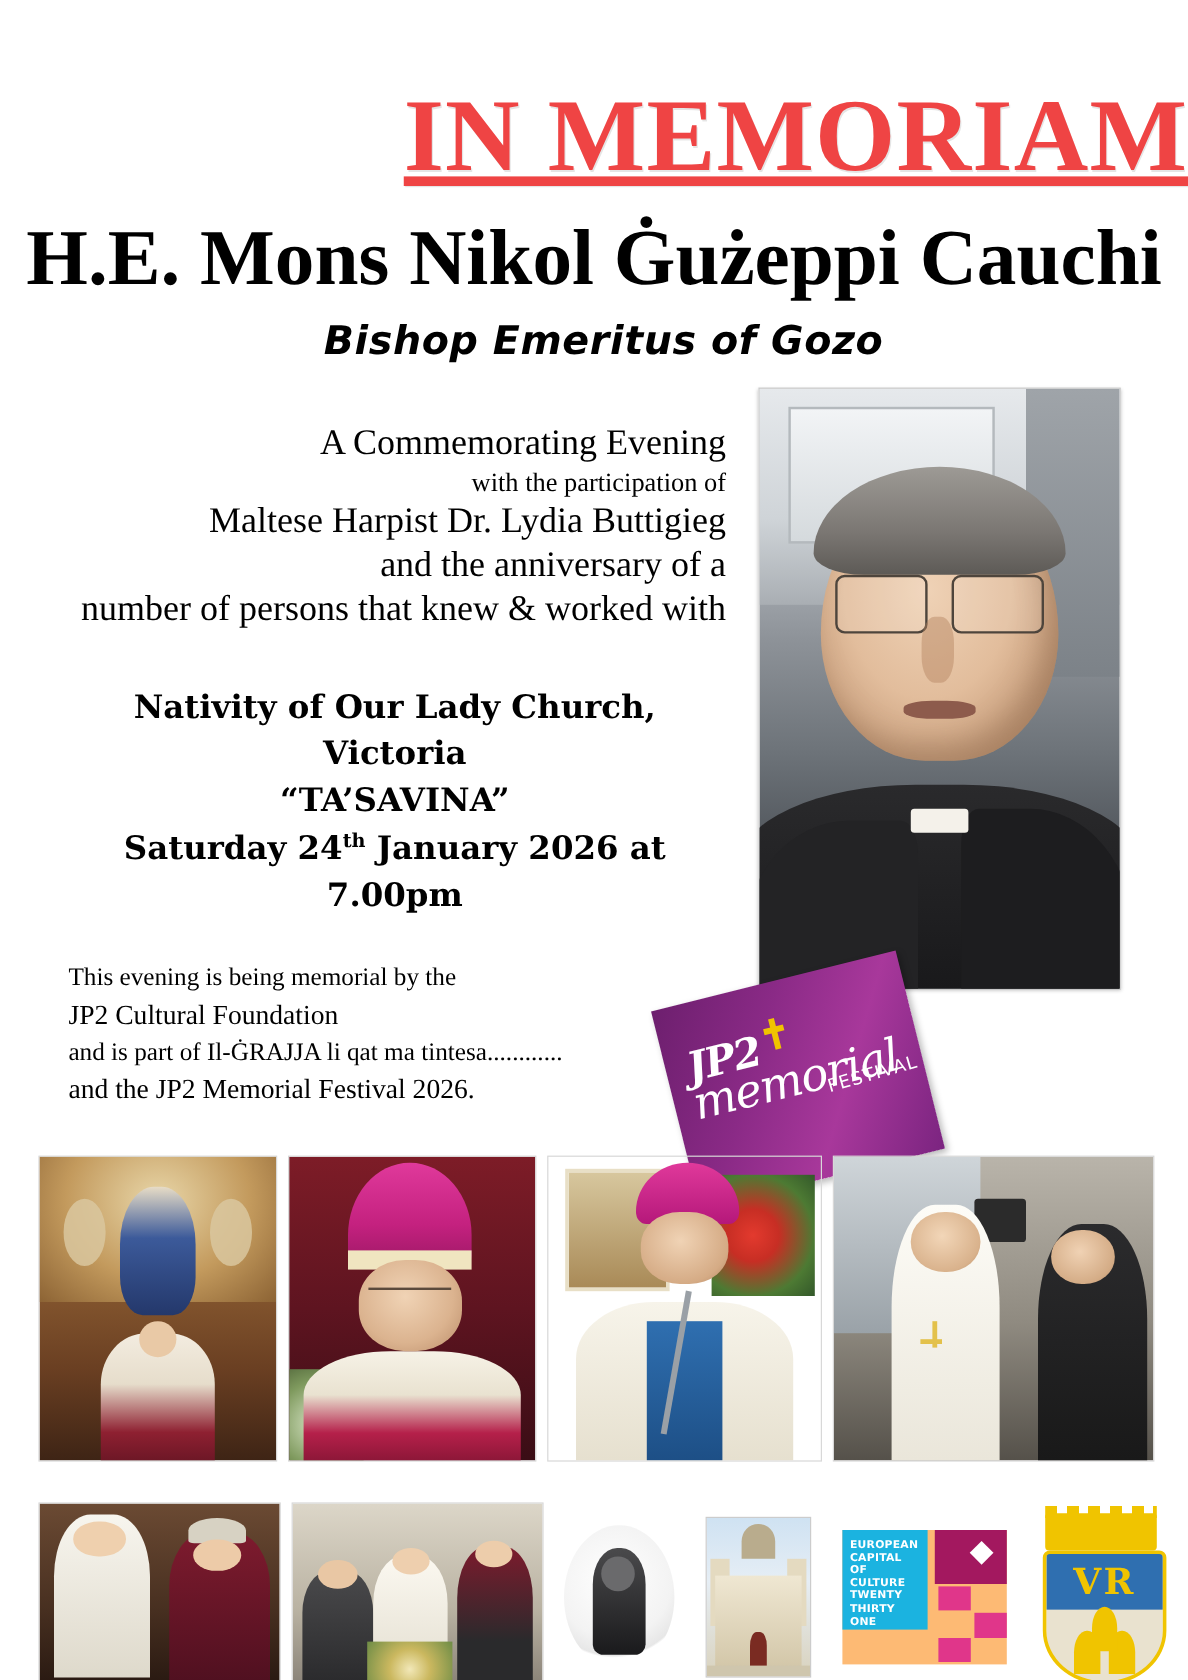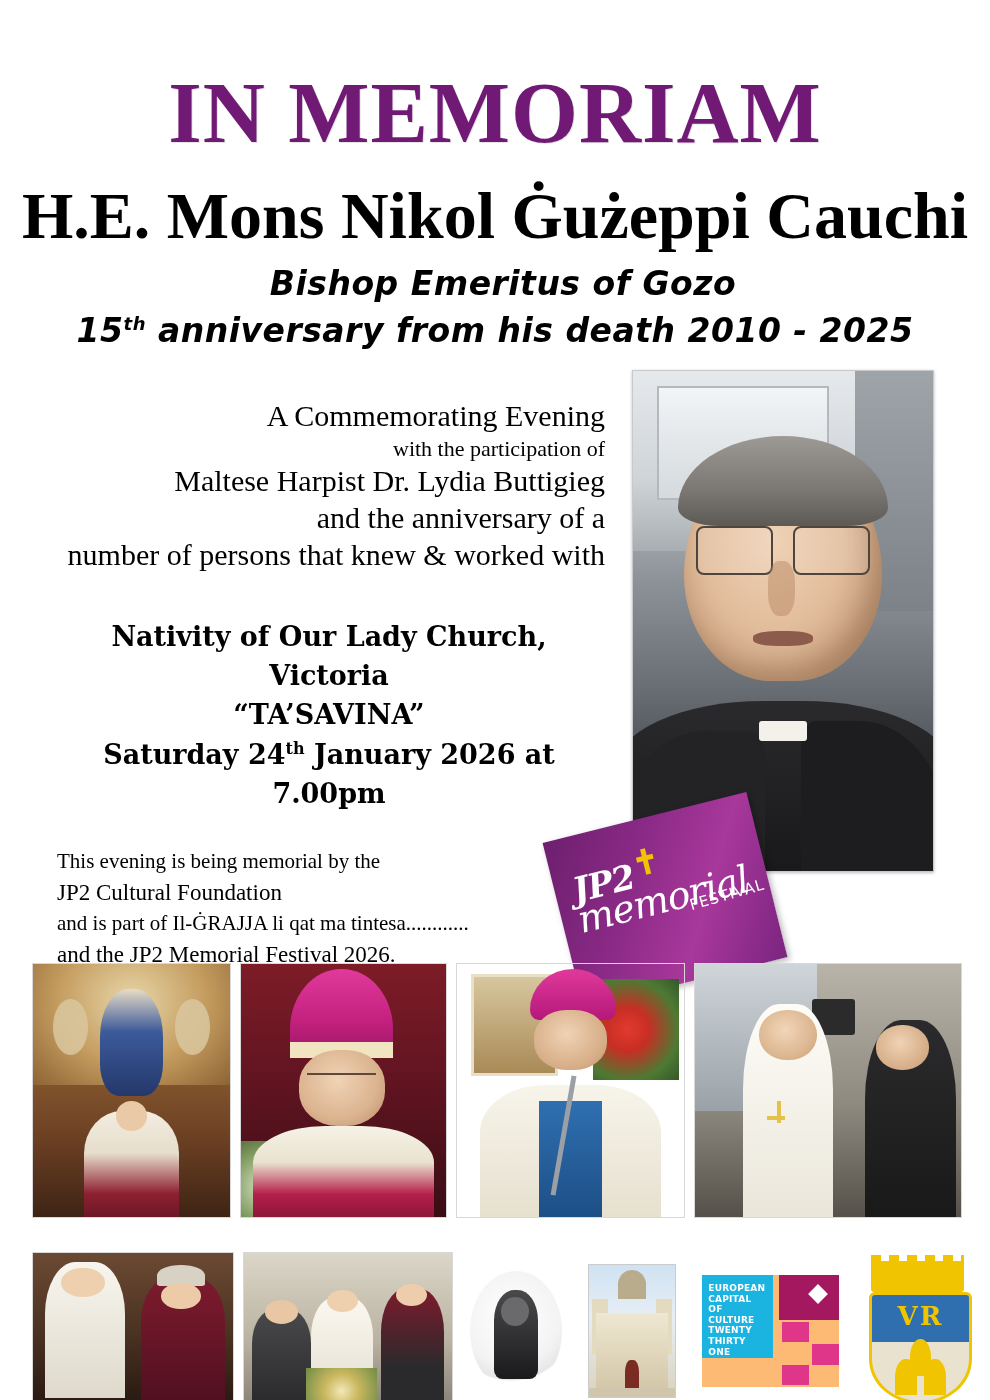--- a/index.html
+++ b/index.html
@@ -18,29 +18,30 @@
   .poster {
     position: relative;
     width: 990px;
     height: 1400px;
     box-sizing: border-box;
     padding: 0;
   }
 
   
   .title-memoriam {
-    text-align: center;
-    color: #701a75;
+    text-align: right;
+    color: #ef4444;
     font-family: "Liberation Serif", serif;
     font-weight: bold;
     font-size: 86px;
     letter-spacing: 1px;
     line-height: 1;
     margin: 70px 0 0 0;
     text-shadow: 1px 1px 0 rgba(0,0,0,0.10);
+    text-decoration: underline;
   }
   .title-name {
     text-align: center;
     font-family: "Liberation Serif", serif;
     font-weight: bold;
     font-size: 66px;
     line-height: 1.15;
     margin: 22px 0 0 0;
   }
   .subtitle-1 {
@@ -462,42 +463,39 @@
     background: linear-gradient(180deg,#2f6fb0 0%, #2f6fb0 44%, #e9e2cf 44%, #e9e2cf 100%);
     border: 3px solid #f0c400;
     border-radius: 6px 6px 50% 50% / 6px 6px 40% 40%;
     overflow: hidden;
   }
   .logo-crest .vr {
     position:absolute; left:0; top:6%; width:100%;
     text-align:center;
     font-family:"DejaVu Serif", serif;
     font-weight:bold;
-    font-size:26px;
+    font-size:30px;
     color:#f0c400;
     letter-spacing:2px;
   }
   .logo-crest .tower-a { position:absolute; left:24%; bottom:6%; width:22%; height:34%; background:#f0c400; border-radius:50% 50% 0 0;}
   .logo-crest .tower-b { position:absolute; right:24%; bottom:6%; width:22%; height:34%; background:#f0c400; border-radius:50% 50% 0 0;}
   .logo-crest .tower-c { position:absolute; left:39%; bottom:24%; width:22%; height:34%; background:#f0c400; border-radius:50% 50% 0 0;}
 </style>
 </head>
 <body>
 
 <div class="poster">
 
   <h1 class="title-memoriam">IN MEMORIAM</h1>
 
   <h2 class="title-name">H.E. Mons Nikol Ġużeppi Cauchi</h2>
 
   <div class="subtitle-1">Bishop Emeritus of Gozo</div>
 
-  <div class="subtitle-2">
-    <span>15</span><sup>th</sup><span> anniversary from his death 2010 - 2025</span>
-  </div>
 
   <div class="mid">
 
     <div class="left-col">
 
       <div class="commemorating">
         <span class="line">A Commemorating Evening</span>
         <span class="small">with the participation of</span>
         <span class="line">Maltese Harpist Dr. Lydia Buttigieg</span>
         <span class="line">and the anniversary of a</span>

